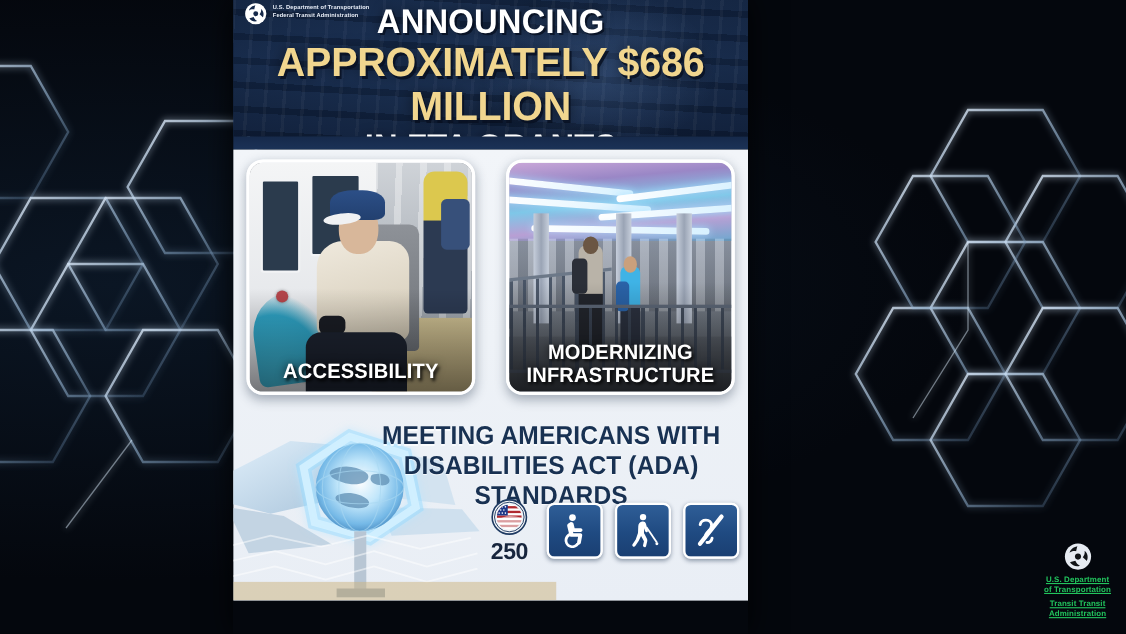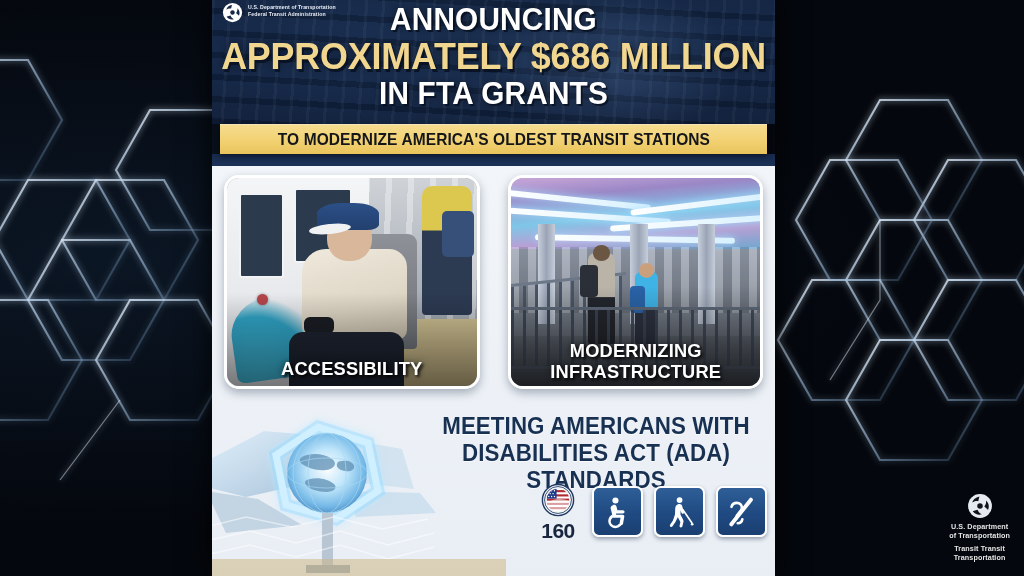--- a/index.html
+++ b/index.html
@@ -13,21 +13,21 @@
   
   #backdrop { position:absolute; inset:0; background:
       radial-gradient(ellipse at 10% 45%, #0b1624 0%, #04070d 60%),
       radial-gradient(ellipse at 92% 42%, #0a1320 0%, #03060b 62%),
       #04060b;
   }
   #hexsvg { position:absolute; inset:0; width:1024px; height:576px; }
 
   
   #poster {
-    position:absolute; left:212px; top:0; width:563px; height:576px;
+    position:absolute; left:212px; top:0; width:468px; height:576px;
     overflow:hidden;
     box-shadow:0 0 26px rgba(0,0,0,.85);
   }
 
   
   .hdr {
     position:relative; height:124px; width:100%;
     background:
       linear-gradient(180deg, rgba(17,34,63,.80) 0%, rgba(20,39,71,.72) 45%, rgba(14,29,55,.88) 100%),
       linear-gradient(100deg,#15294a 0%,#23406d 28%,#2c4a78 46%,#1d3559 68%,#16294a 100%);
@@ -229,21 +229,21 @@
     background:linear-gradient(180deg,#1d3560 0%, #16294c 60%, #111f3c 100%);
     border-top:2px solid #f2d172;
     display:flex; align-items:center; justify-content:center;
   }
   .bbar .txt{ font-size:13.6px; font-weight:900; color:#ffffff; letter-spacing:.1px;
               transform:scaleX(.95); white-space:nowrap; }
   .bbar .hl{ color:#f1d68f; }
 
   
   .wm{ position:absolute; right:14px; bottom:14px; text-align:center; z-index:8;
-       color:#e5e5e5; filter:blur(.18px); }
+       color:#22c55e; filter:blur(.18px);text-decoration:underline; }
   .wm .tri2{ margin:0 auto 3px auto; display:block; }
   .wm .l1{ font-size:7.2px; font-weight:700; line-height:9px; letter-spacing:.1px; }
   .wm .l2{ font-size:7.2px; font-weight:700; line-height:9px; margin-top:4px; letter-spacing:.1px; }
 </style>
 </head>
 <body>
 
 <div id="backdrop">
   <svg id="hexsvg" viewBox="0 0 1024 576">
     <defs>
@@ -305,23 +305,20 @@
       </div>
     </div>
 
     <div class="titlewrap">
       <div class="t1">ANNOUNCING</div>
       <div class="t2">APPROXIMATELY $686 MILLION</div>
       <div class="t3">IN FTA GRANTS</div>
     </div>
   </div>
 
-  <div class="ybar">
-    <span>TO MODERNIZE AMERICA'S OLDEST TRANSIT STATIONS</span>
-  </div>
   <div class="navygap"></div>
 
   <div class="body">
 
     <div class="cards">
 
       <div class="card">
         <div class="ph1">
           <div class="backwall"></div>
             <div class="stripe"></div>
@@ -463,21 +460,21 @@
                 <circle cx="13" cy="15" r="1"></circle>
                   <circle cx="17" cy="15" r="1"></circle>
                 <circle cx="11" cy="19" r="1"></circle>
                   <circle cx="15" cy="19" r="1"></circle>
                   <circle cx="19" cy="19" r="1"></circle>
               </g>
               <path d="M8 28 q14 -9 32 -3 v15 H8z" fill="#ffffff" opacity=".55"></path>
             </g>
             <circle cx="24" cy="24" r="19" fill="none" stroke="#1e3a62" stroke-width="1.2"></circle>
           </svg>
-          <div class="num">160</div>
+          <div class="num">250</div>
         </div>
 
         <div class="atile">
           <svg width="34" height="34" viewBox="0 0 40 40">
             <g fill="#ffffff">
               <circle cx="17" cy="6.5" r="3.6"></circle>
               <path d="M14.6 11.5c1.6-.5 3.2.3 3.6 1.9l1.1 4.4h6.4c1.1 0 2 .9 2 2s-.9 2-2 2h-7.6c-.2 0-.4 0-.6-.1l.4 1.6h7.6c1.2 0 2.1 1.1 1.9 2.3l-1.5 8.1c-.2 1.1-1.3 1.8-2.4 1.6-1.1-.2-1.8-1.3-1.6-2.4l1.1-6h-7.3c-1 0-1.8-.7-2-1.6l-2.3-9.4c-.4-1.6.6-3.2 2.2-3.6z"></path>
               <path d="M15.5 22.4a8.4 8.4 0 1 0 9.3 11.3h-3.6a5.2 5.2 0 1 1-5.1-7.8z"></path>
             </g>
           </svg>
@@ -524,14 +521,14 @@
     <g fill="#111418">
       <path d="M24 7c-7 0-12.5 4.6-14.2 10.6 3.2-2.6 7-3.6 11-2.6l1.6-6.6C22.4 7.9 23.2 7 24 7z"></path>
       <path d="M38.8 31.2c3-6.3 1.2-13.2-3.7-17.2.7 4-.4 7.8-3.1 10.9l5.1 4.6c.6.6 1.2 1.1 1.7 1.7z"></path>
       <path d="M10.6 33.9c4.2 5.6 11 7.5 16.7 5.3-3.7-1.6-6.4-4.5-7.7-8.3l-6.5 1.7c-.9.3-1.7.8-2.5 1.3z"></path>
       <circle cx="24" cy="24" r="5.1"></circle>
     </g>
   </svg>
   <div class="l1">U.S. Department</div>
   <div class="l1">of Transportation</div>
   <div class="l2">Transit Transit</div>
-  <div class="l1">Transportation</div>
+  <div class="l1">Administration</div>
 </div>
 
 </body></html>

